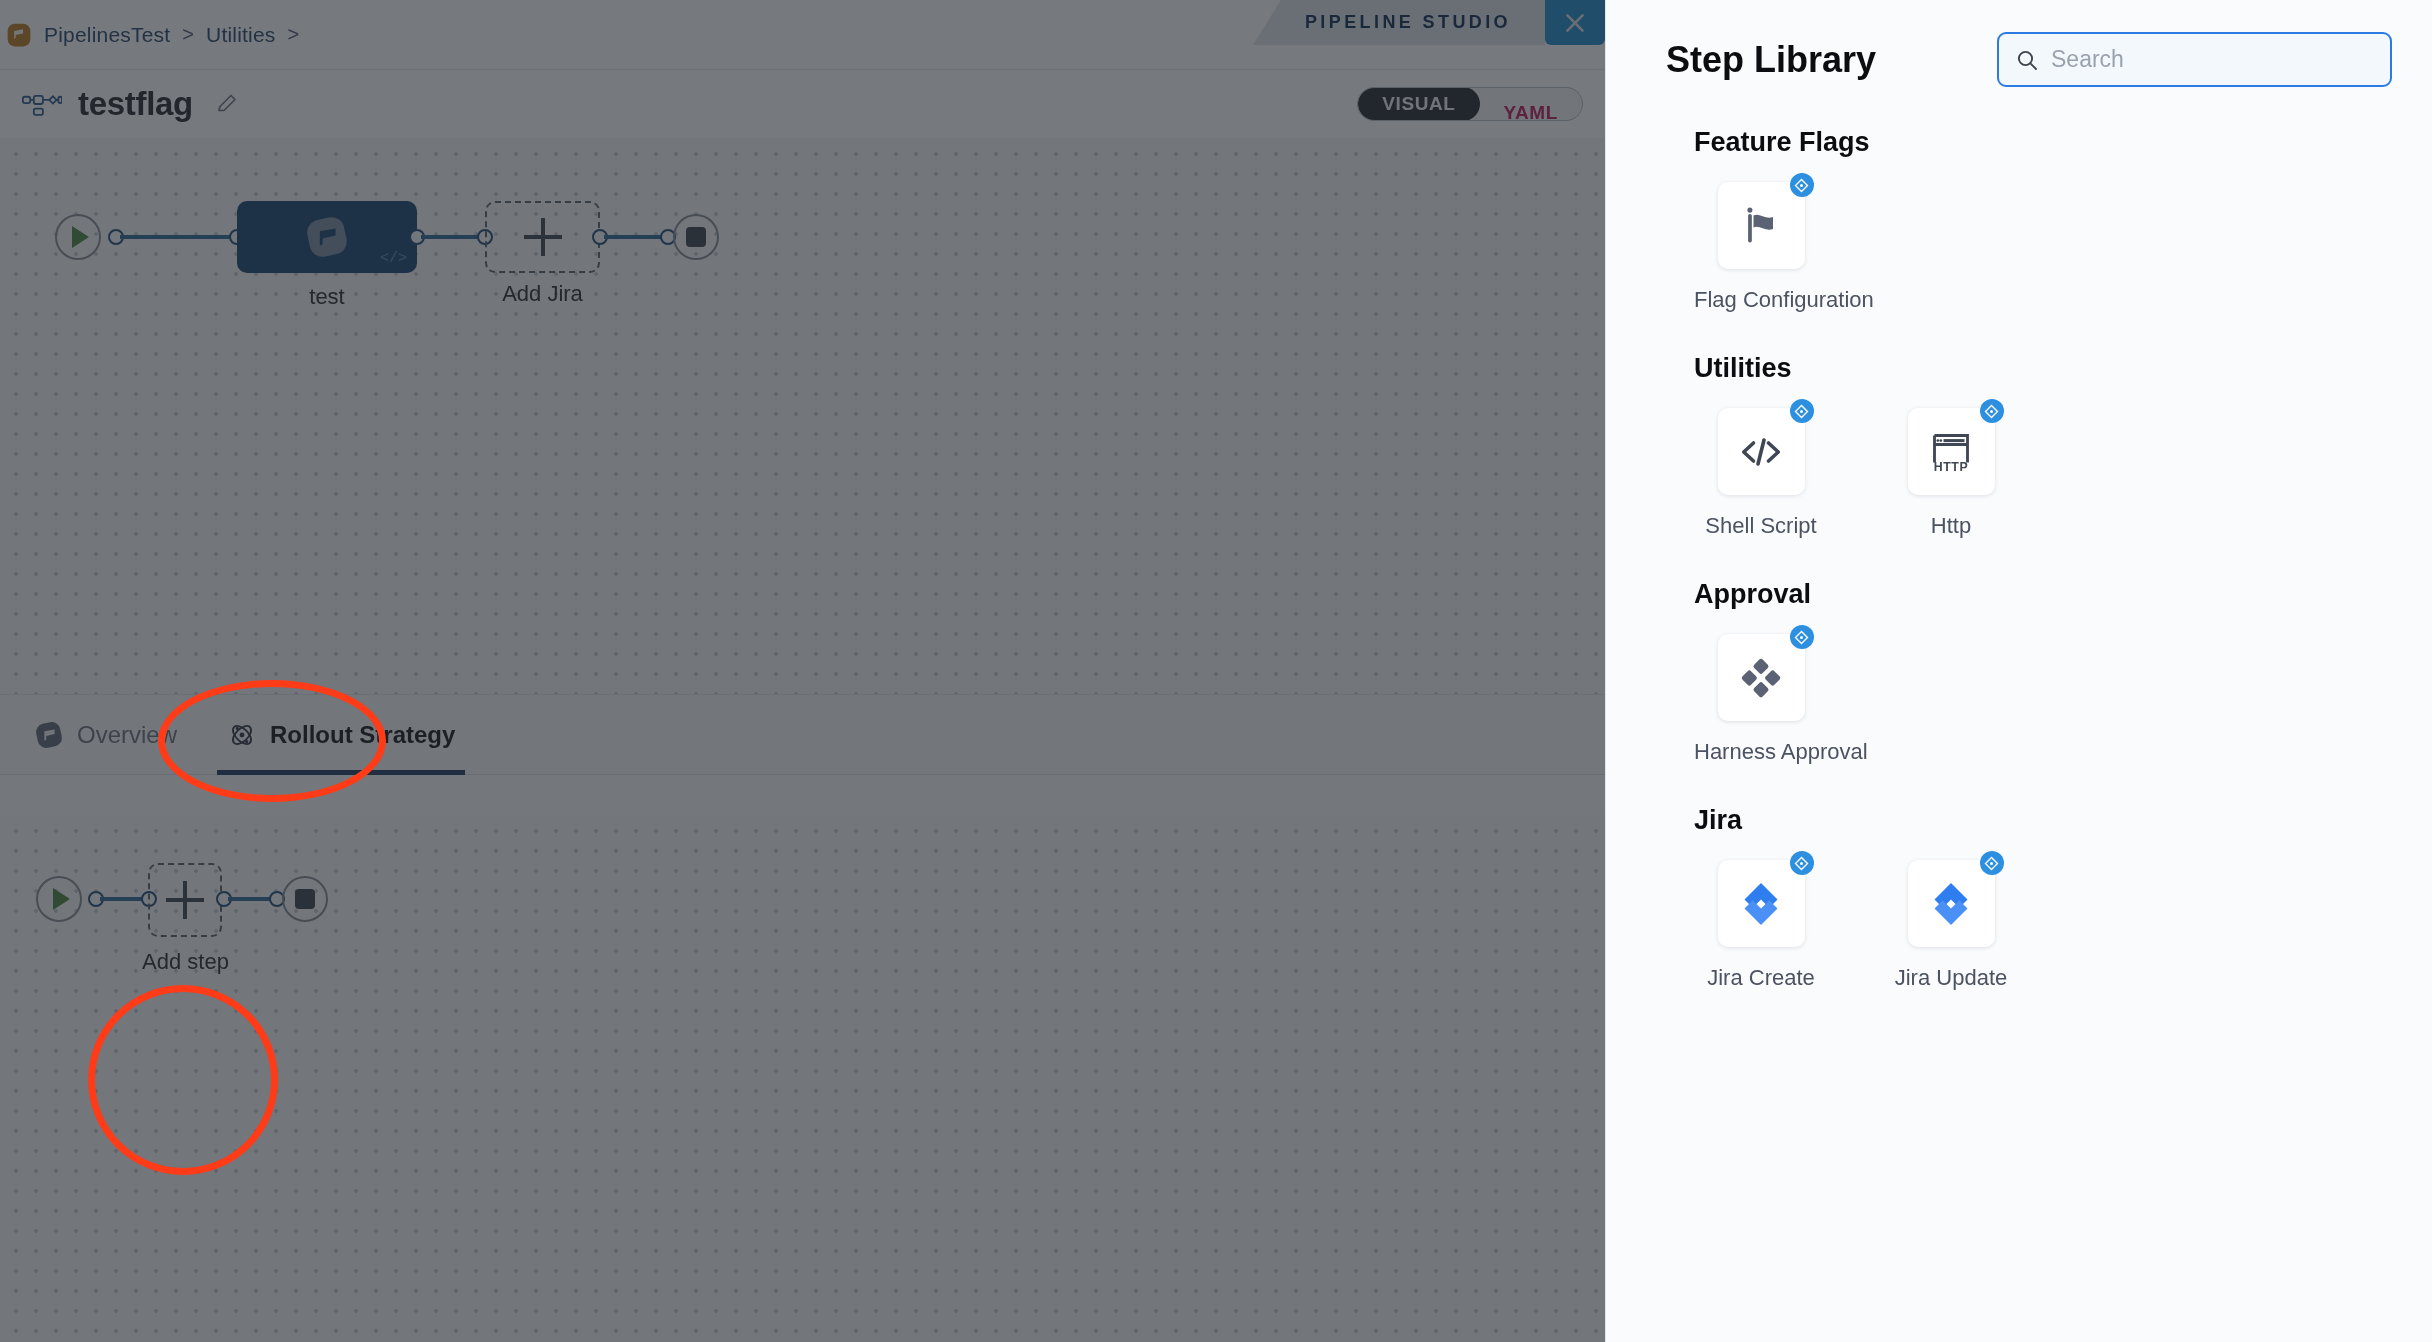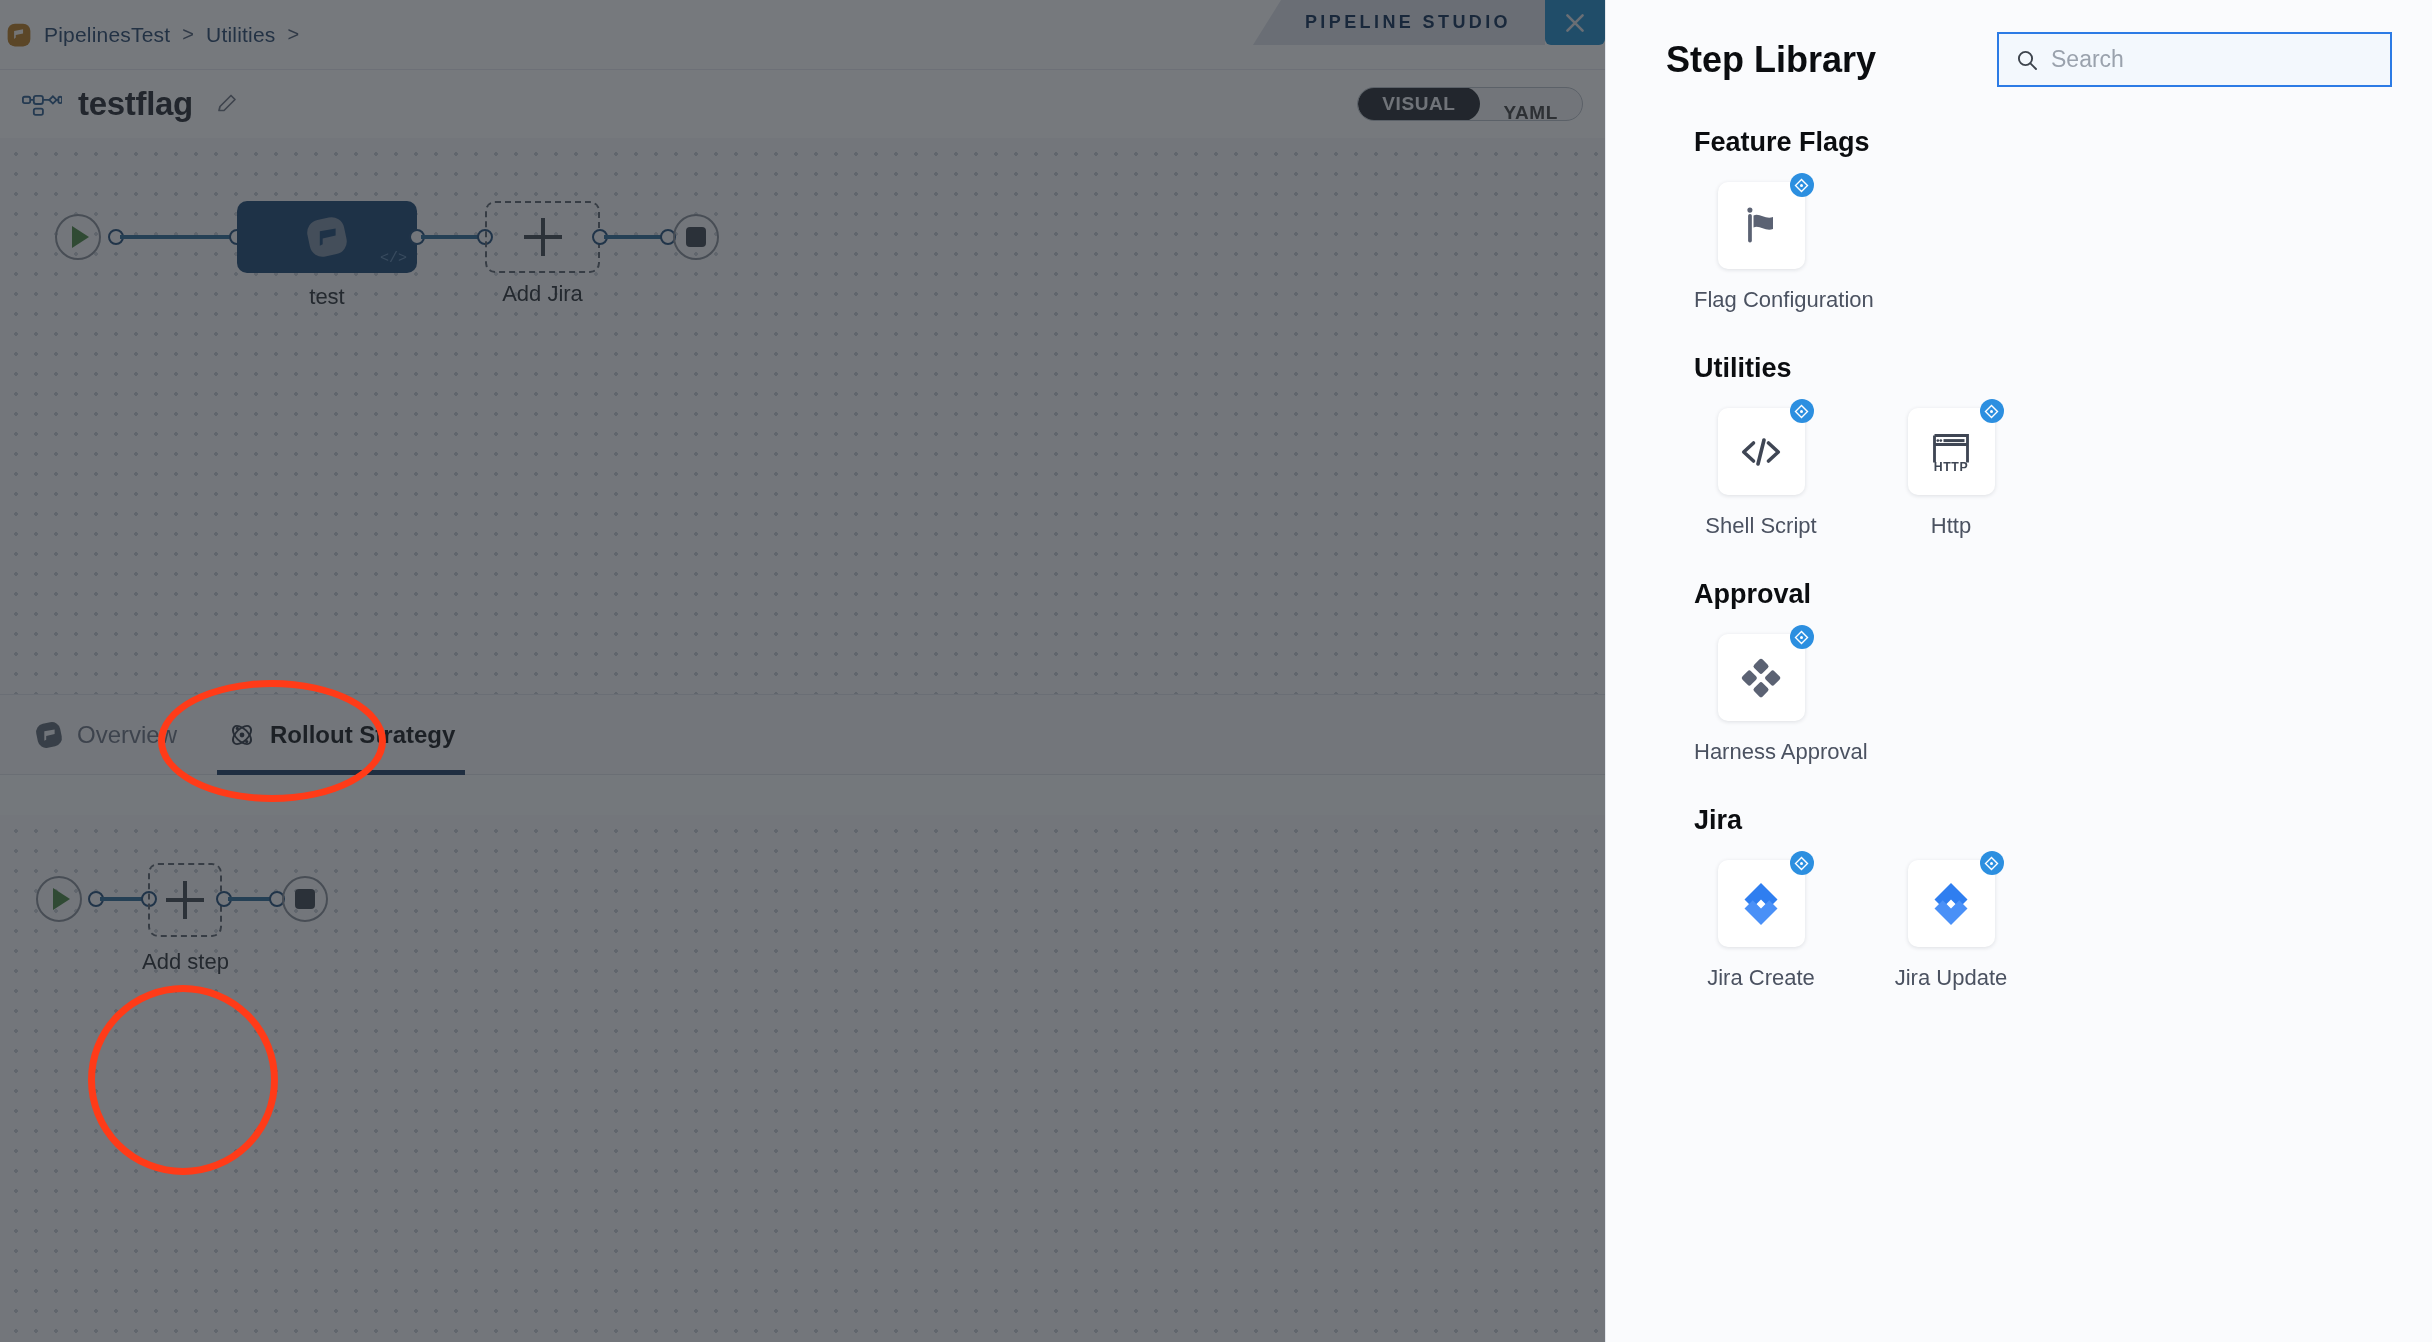--- a/index.html
+++ b/index.html
@@ -68,21 +68,21 @@
   .toggle {
     margin-left: auto;
     display: flex; align-items: center;
     border: 1px solid #b9bfc7; border-radius: 20px;
     height: 34px; background: #f3f4f6;
     overflow: hidden;
   }
   .toggle > div {
     font-size: 19px; font-weight: 700; letter-spacing: .6px;
     padding: 0 24px; height: 17px; line-height: 34px;
-    color: #404040; cursor: pointer;
+    color: #be185d; cursor: pointer;
   }
   .toggle > div.on {
     background: #22272d; color: #eef0f3; border-radius: 20px;
     margin: 0; height: 34px;
   }
 
   
   .canvas {
     position: absolute; left: 0; width: 1605px;
     background-color: #f6f7f9;
@@ -176,21 +176,21 @@
     border-left: 1px solid #e3e6ec;
     overflow: hidden;
   }
   .panel-head {
     display: flex; align-items: center; padding: 32px 40px 0 60px; gap: 30px;
   }
   .panel-title { font-size: 36px; font-weight: 700; color: #0b0d10; white-space: nowrap; }
   .search-wrap {
     margin-left: auto;
     width: 395px; height: 55px;
-    background: #f3f8fd; border: 2px solid #2c7be5; border-radius: 0;
+    background: #f3f8fd; border: 2px solid #2c7be5; border-radius: 9px;
     display: flex; align-items: center; padding: 0 16px; gap: 12px;
   }
   .search-wrap svg { width: 24px; height: 24px; flex: 0 0 24px; }
   .search-wrap input {
     border: 0; outline: 0; background: transparent;
     font-size: 23px; color: #22272d; width: 100%;
     font-family: "Liberation Sans", sans-serif;
   }
   .search-wrap input::placeholder { color: #9aa2ad; }
 

